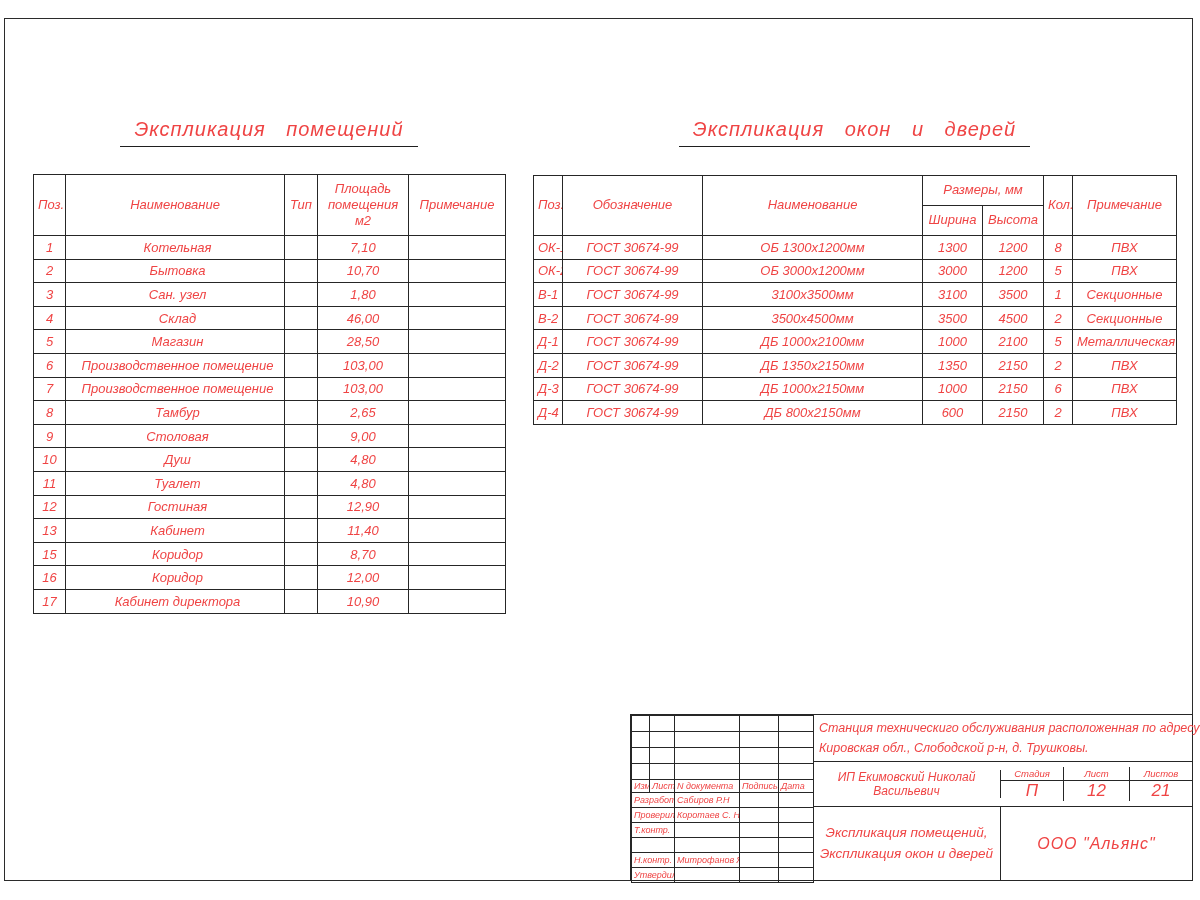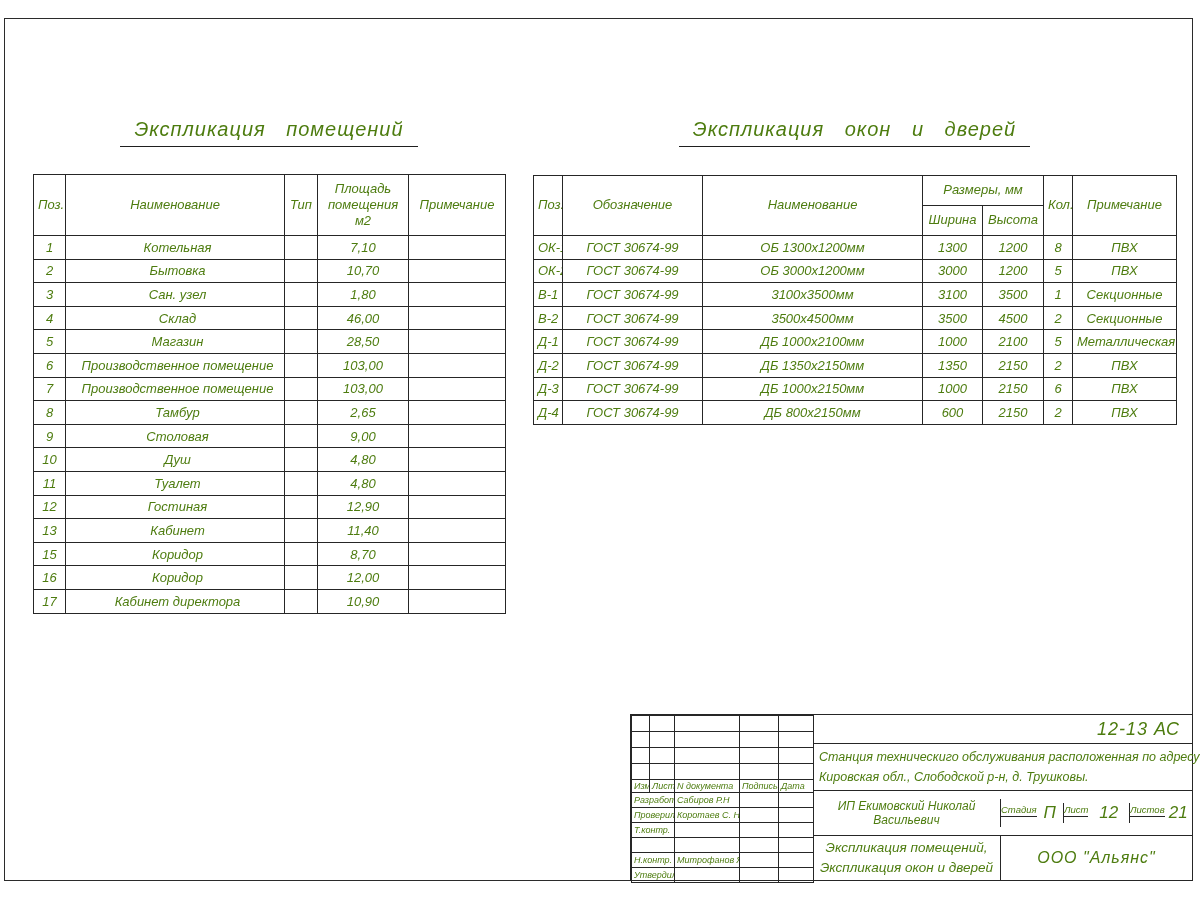--- a/index.html
+++ b/index.html
@@ -1,17 +1,17 @@
 <!DOCTYPE html>
 <html><head>
 <meta charset="utf-8">
 <style>
   html,body{margin:0;padding:0;background:#e8e8e8;}
   .page{position:relative;width:1200px;height:900px;background:#ffffff;overflow:hidden;
-        font-family:"Liberation Sans",sans-serif;font-style:italic;color:#4d7c0f;}
+        font-family:"Liberation Sans",sans-serif;font-style:italic;color:#ef4444;}
   .frame{position:absolute;left:4px;top:18px;width:1189px;height:863px;
          border:1.5px solid #2b2b2b;box-sizing:border-box;}
   .tbl-title{position:absolute;text-align:center;font-size:20px;letter-spacing:1px;word-spacing:14px;}
   .tbl-title span{display:inline-block;border-bottom:1.6px solid #1f1f1f;padding:0 14px 5px 14px;}
   .sheet-table{position:absolute;border-collapse:collapse;table-layout:fixed;background:#fff;}
   .sheet-table th,.sheet-table td{border:1.4px solid #262626;padding:0 4px;overflow:hidden;
          font-weight:normal;font-size:13px;white-space:nowrap;}
   .sheet-table th{font-size:13px;line-height:1.25;text-align:center;white-space:normal;}
   .sheet-table td{height:22.6px;text-align:center;}
   .sheet-table td.l{text-align:center;padding-left:9px;}
@@ -25,21 +25,21 @@
   .tb-left td.hdr{font-size:9px;text-align:left;}
   .tb-right{position:absolute;left:182px;top:0;right:0;bottom:0;display:flex;flex-direction:column;}
   .tb-code{height:29px;border-bottom:1.2px solid #262626;box-sizing:border-box;
          display:flex;align-items:center;justify-content:flex-end;padding-right:12px;
          font-size:18px;letter-spacing:1px;}
   .tb-desc{height:47px;border-bottom:1.2px solid #262626;box-sizing:border-box;
          padding:3px 4px 0 6px;font-size:12.5px;line-height:1.6;white-space:nowrap;}
   .tb-mid{height:45px;border-bottom:1.2px solid #262626;box-sizing:border-box;display:flex;align-items:center;}
   .tb-client{width:188px;border-right:1.2px solid #262626;box-sizing:border-box;
          display:flex;align-items:center;justify-content:center;font-size:12px;text-align:center;}
-  .tb-stat{display:flex;flex-direction:row;box-sizing:border-box;font-style:italic;}
+  .tb-stat{display:flex;flex-direction:column;box-sizing:border-box;font-style:italic;}
   .tb-stat{border-right:1.2px solid #262626;}
   .tb-stat:last-child{border-right:none;}
   .tb-stat .sh{height:14px;border-bottom:1px solid #262626;box-sizing:border-box;
          display:flex;align-items:center;justify-content:center;font-size:9.5px;}
   .tb-stat .sv{flex:1;display:flex;align-items:center;justify-content:center;font-size:17px;}
   .tb-bottom{flex:1;display:flex;}
   .tb-doctitle{width:188px;border-right:1.2px solid #262626;box-sizing:border-box;
          display:flex;flex-direction:column;align-items:center;justify-content:center;
          font-size:13.5px;line-height:1.5;text-align:center;}
   .tb-company{flex:1;display:flex;align-items:center;justify-content:center;font-size:16px;letter-spacing:1px;}
@@ -400,21 +400,20 @@
           <tr style="height:15px;">
             <td colspan="2">Утвердил</td>
             <td></td>
             <td></td>
             <td></td>
           </tr>
         </tbody>
     </table>
 
     <div class="tb-right">
-      <div class="tb-code">12-13 АС</div>
       <div class="tb-desc">
         <div>Станция техническиго обслуживания расположенная по адресу</div>
         <div>Кировская обл., Слободской р-н, д. Трушковы.</div>
       </div>
       <div class="tb-mid">
         <div class="tb-client">ИП Екимовский Николай Васильевич</div>
         <div class="tb-stat" style="width:63px;">
           <div class="sh">Стадия</div>
           <div class="sv">П</div>
         </div>

